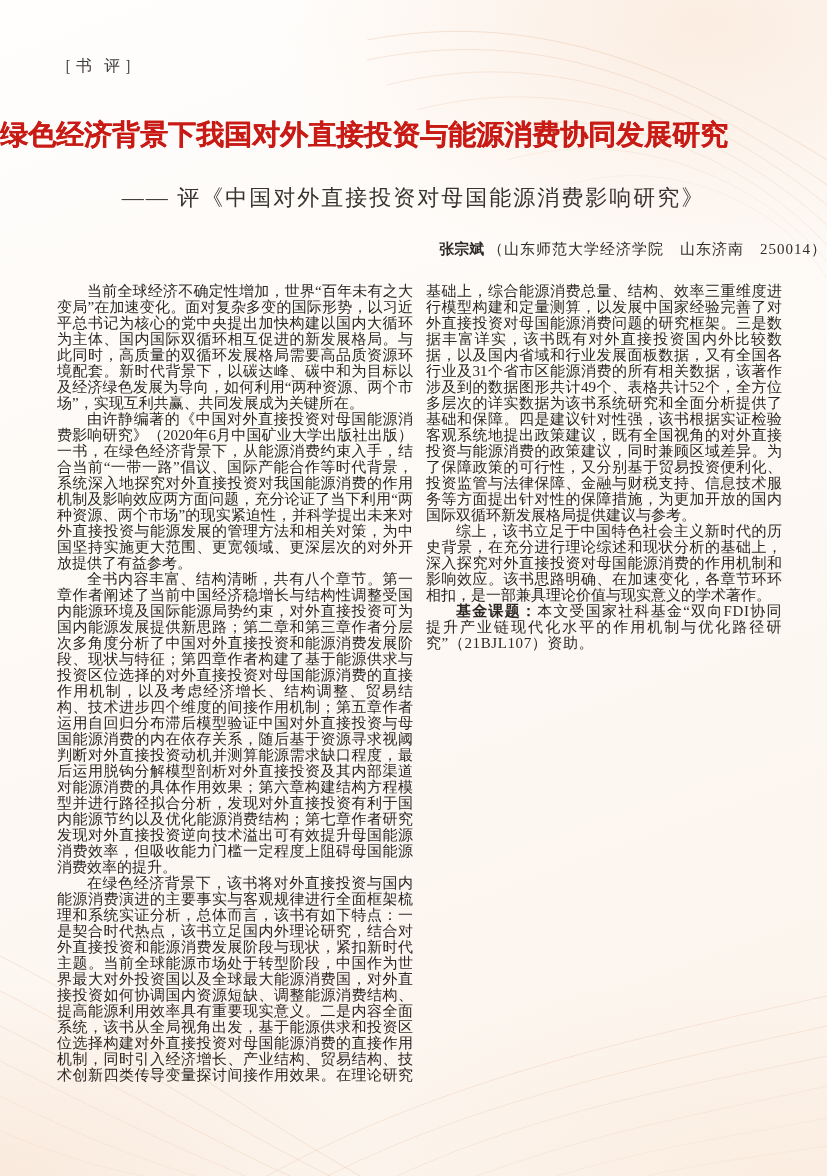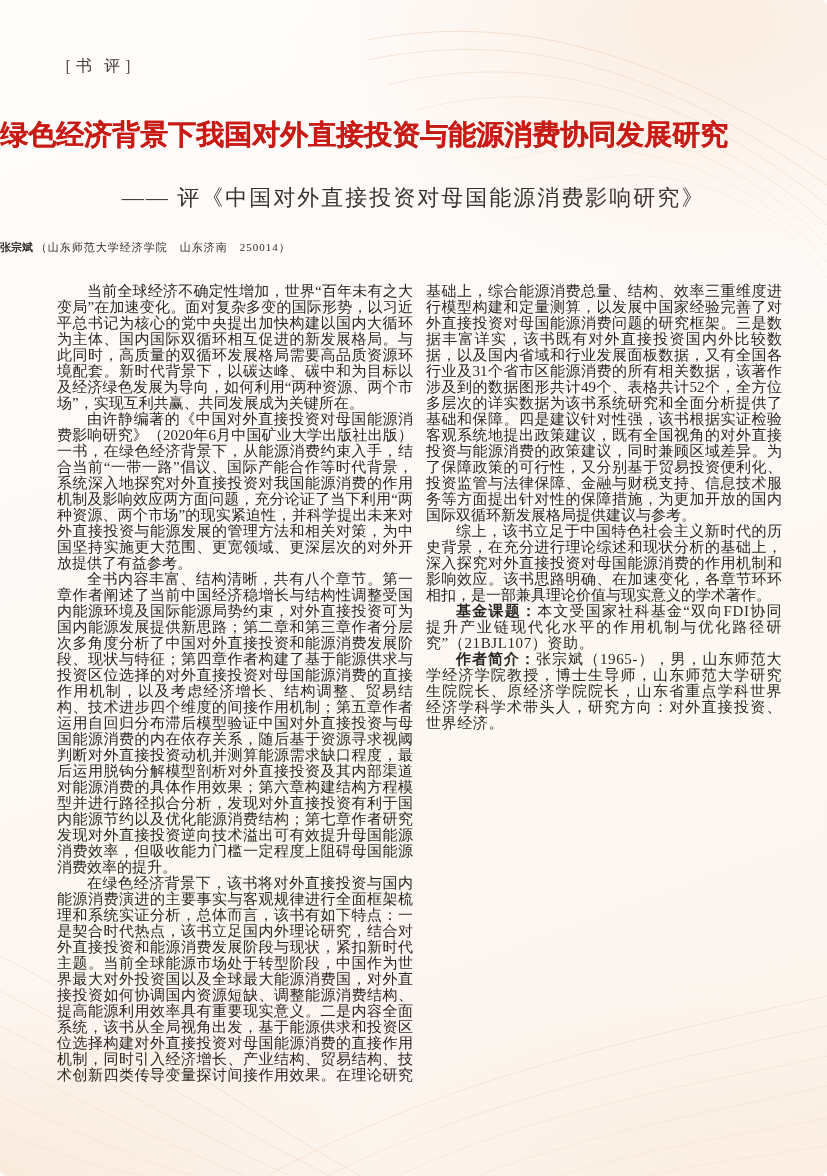--- a/index.html
+++ b/index.html
@@ -10,21 +10,20 @@
     position:relative;
     overflow:hidden;
   }
   .page{
     position:absolute;inset:0;
     background:
       radial-gradient(ellipse 700px 420px at 85% 2%, rgba(248,224,205,.55), rgba(255,255,255,0) 60%),
       radial-gradient(ellipse 600px 300px at 0% 100%, rgba(247,222,203,.5), rgba(255,255,255,0) 65%),
       radial-gradient(ellipse 800px 340px at 95% 100%, rgba(249,228,210,.45), rgba(255,255,255,0) 60%),
       linear-gradient(160deg,#fffefd 0%,#fdf8f3 55%,#fcf4ec 100%);
-    border-radius: 7px;
   }
   .waves{position:absolute;pointer-events:none;}
   .waves path{fill:none;stroke:#e8b896;stroke-width:.7;}
   .category{
     position:absolute;left:56px;top:56px;
     font-size:16px;color:#3f3b38;letter-spacing:4px;
   }
   .title{
     position:absolute;left:0;right:0;top:116px;
     text-align:left;
@@ -33,21 +32,21 @@
     color:#c91b16;
     text-shadow:.4px 0 0 #c91b16;
   }
   .subtitle{
     position:absolute;left:0;right:0;top:183px;
     text-align:center;
     font-size:22px;color:#38332f;letter-spacing:2px;
   }
   .authorline{
     position:absolute;left:0;right:0;top:240px;
-    text-align:left;font-size:11px;color:#2f2b28;
+    text-align:right;font-size:15px;color:#2f2b28;
   }
   .authorline .name{font-family:"Liberation Sans","DejaVu Sans",sans-serif;font-weight:bold;}
   .authorline .affil{letter-spacing:1px;}
   .bodycols{
     position:absolute;left:57px;top:283px;width:725px;height:815px;
     column-count:2;column-gap:13px;column-fill:auto;
     font-size:15px;line-height:16px;color:#2b2724;
     text-align:justify;
   }
   .bodycols p{margin:0;text-indent:2em;}
@@ -98,16 +97,15 @@
     <span class="affil">（山东师范大学经济学院　山东济南　250014）</span>
   </div>
 
   <div class="bodycols">
     <p>当前全球经济不确定性增加，世界“百年未有之大变局”在加速变化。面对复杂多变的国际形势，以习近平总书记为核心的党中央提出加快构建以国内大循环为主体、国内国际双循环相互促进的新发展格局。与此同时，高质量的双循环发展格局需要高品质资源环境配套。新时代背景下，以碳达峰、碳中和为目标以及经济绿色发展为导向，如何利用“两种资源、两个市场”，实现互利共赢、共同发展成为关键所在。</p>
     <p>由许静编著的《中国对外直接投资对母国能源消费影响研究》（2020年6月中国矿业大学出版社出版）一书，在绿色经济背景下，从能源消费约束入手，结合当前“一带一路”倡议、国际产能合作等时代背景，系统深入地探究对外直接投资对我国能源消费的作用机制及影响效应两方面问题，充分论证了当下利用“两种资源、两个市场”的现实紧迫性，并科学提出未来对外直接投资与能源发展的管理方法和相关对策，为中国坚持实施更大范围、更宽领域、更深层次的对外开放提供了有益参考。</p>
     <p>全书内容丰富、结构清晰，共有八个章节。第一章作者阐述了当前中国经济稳增长与结构性调整受国内能源环境及国际能源局势约束，对外直接投资可为国内能源发展提供新思路；第二章和第三章作者分层次多角度分析了中国对外直接投资和能源消费发展阶段、现状与特征；第四章作者构建了基于能源供求与投资区位选择的对外直接投资对母国能源消费的直接作用机制，以及考虑经济增长、结构调整、贸易结构、技术进步四个维度的间接作用机制；第五章作者运用自回归分布滞后模型验证中国对外直接投资与母国能源消费的内在依存关系，随后基于资源寻求视阈判断对外直接投资动机并测算能源需求缺口程度，最后运用脱钩分解模型剖析对外直接投资及其内部渠道对能源消费的具体作用效果；第六章构建结构方程模型并进行路径拟合分析，发现对外直接投资有利于国内能源节约以及优化能源消费结构；第七章作者研究发现对外直接投资逆向技术溢出可有效提升母国能源消费效率，但吸收能力门槛一定程度上阻碍母国能源消费效率的提升。</p>
     <p>在绿色经济背景下，该书将对外直接投资与国内能源消费演进的主要事实与客观规律进行全面框架梳理和系统实证分析，总体而言，该书有如下特点：一是契合时代热点，该书立足国内外理论研究，结合对外直接投资和能源消费发展阶段与现状，紧扣新时代主题。当前全球能源市场处于转型阶段，中国作为世界最大对外投资国以及全球最大能源消费国，对外直接投资如何协调国内资源短缺、调整能源消费结构、提高能源利用效率具有重要现实意义。二是内容全面系统，该书从全局视角出发，基于能源供求和投资区位选择构建对外直接投资对母国能源消费的直接作用机制，同时引入经济增长、产业结构、贸易结构、技术创新四类传导变量探讨间接作用效果。在理论研究基础上，综合能源消费总量、结构、效率三重维度进行模型构建和定量测算，以发展中国家经验完善了对外直接投资对母国能源消费问题的研究框架。三是数据丰富详实，该书既有对外直接投资国内外比较数据，以及国内省域和行业发展面板数据，又有全国各行业及31个省市区能源消费的所有相关数据，该著作涉及到的数据图形共计49个、表格共计52个，全方位多层次的详实数据为该书系统研究和全面分析提供了基础和保障。四是建议针对性强，该书根据实证检验客观系统地提出政策建议，既有全国视角的对外直接投资与能源消费的政策建议，同时兼顾区域差异。为了保障政策的可行性，又分别基于贸易投资便利化、投资监管与法律保障、金融与财税支持、信息技术服务等方面提出针对性的保障措施，为更加开放的国内国际双循环新发展格局提供建议与参考。</p>
     <p>综上，该书立足于中国特色社会主义新时代的历史背景，在充分进行理论综述和现状分析的基础上，深入探究对外直接投资对母国能源消费的作用机制和影响效应。该书思路明确、在加速变化，各章节环环相扣，是一部兼具理论价值与现实意义的学术著作。</p>
     <p class="note"><span class="lbl">基金课题：</span><span>本文受国家社科基金“双向FDI协同提升产业链现代化水平的作用机制与优化路径研究”（21BJL107）资助。</span></p>
-    <p class="note"><span class="lbl">作者简介：</span><span>张宗斌（1965-），男，山东师范大学经济学院教授，博士生导师，山东师范大学研究生院院长、原经济学院院长，山东省重点学科世界经济学科学术带头人，研究方向：对外直接投资、世界经济。</span></p>
   </div>
 
 </div>
 
 </body></html>

